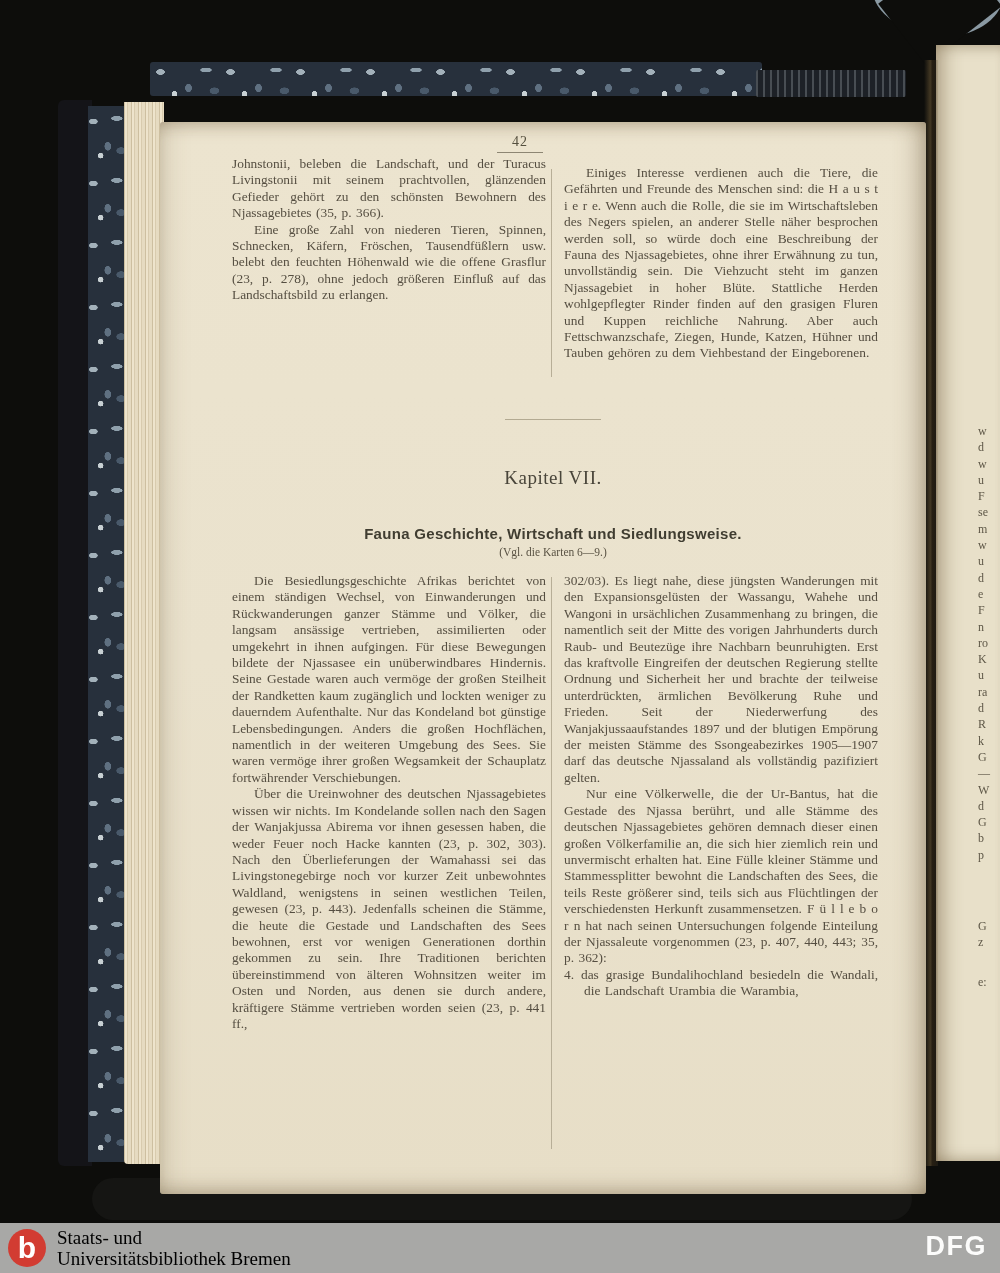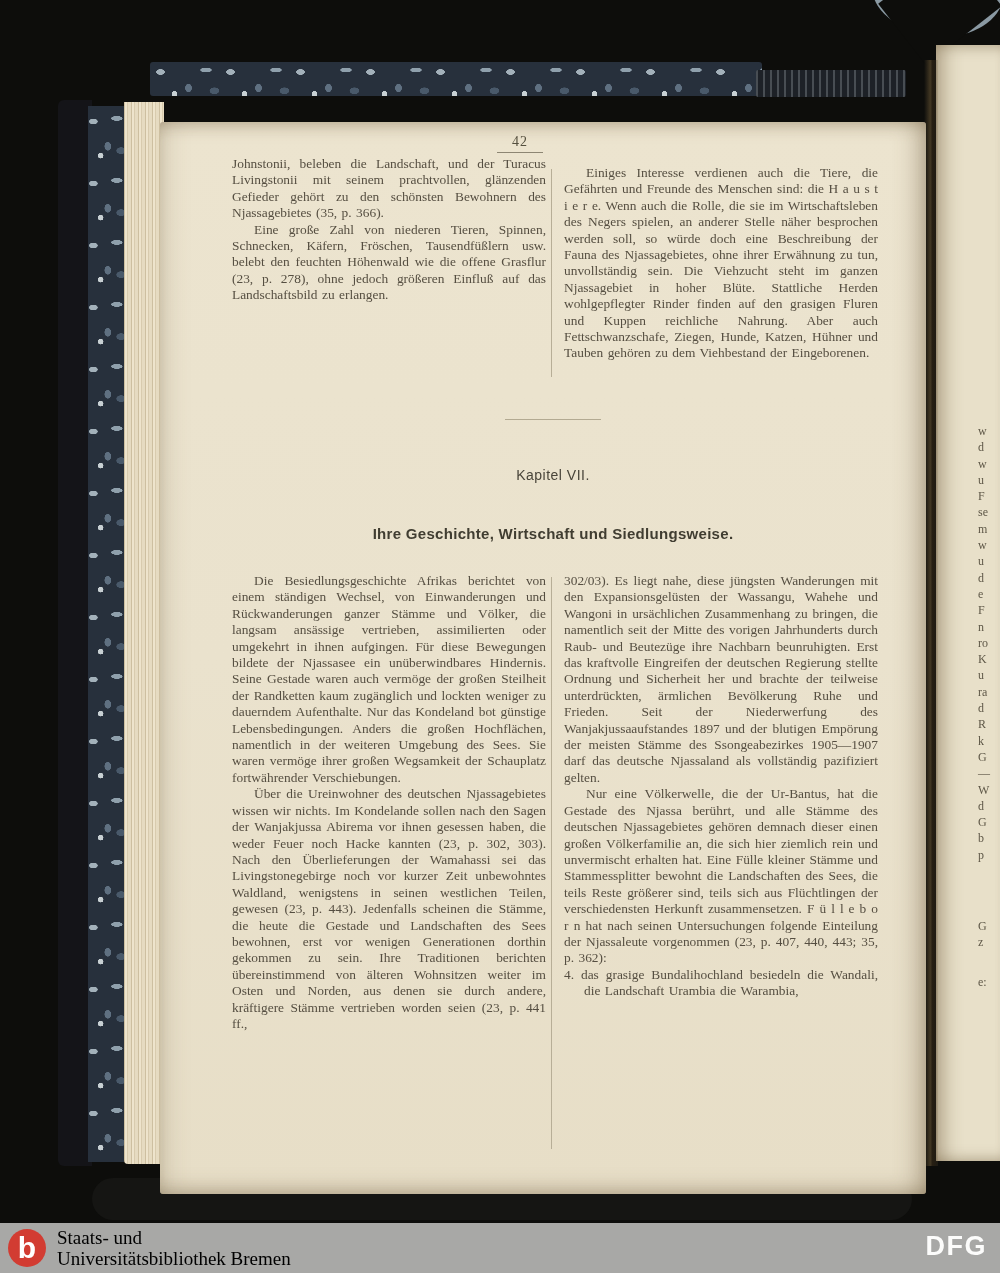--- a/index.html
+++ b/index.html
@@ -67,21 +67,21 @@
   .pgnum span{border-bottom:1px solid #8d8673;padding:0 15px 3px;letter-spacing:1px;}
 
   .col{position:absolute;width:314px;font-size:13.4px;line-height:16.4px;text-align:justify;color:#554e41;word-spacing:.08em;}
   .col p{margin:0;}
   .col p.ind{text-indent:22px;}
   .col p + p{margin-top:0;}
   .vrule{position:absolute;width:1px;background:#b7ae97;}
   .sep{position:absolute;left:345px;top:297px;width:96px;height:1px;background:#b3aa92;}
 
   .cblock{position:absolute;left:20px;right:0;text-align:center;}
-  .kicker{top:345px;font-family:Liberation Sans, sans-serif;font-size:14px;color:#49453a;letter-spacing:.5px;}
+  .kicker{top:345px;font-family:Liberation Serif, serif;font-size:19px;color:#49453a;letter-spacing:.5px;}
   .title{top:370px;font-family:"Liberation Sans",sans-serif;font-size:23px;font-weight:bold;color:#3b382e;letter-spacing:.6px;}
   .subtitle{top:403px;font-family:"Liberation Sans",sans-serif;font-size:15px;font-weight:bold;color:#403d31;letter-spacing:.3px;}
   .note{top:424px;font-size:11.5px;color:#5a5344;}
 
   .numli{margin:0 0 0 55px;padding-left:20px;text-indent:-20px;}
 
   
   .footer{position:absolute;left:0;bottom:0;width:1000px;height:50px;background:#a8a8a6;}
   .logo-circle{
     position:absolute;left:8px;top:6px;width:38px;height:38px;border-radius:50%;
@@ -155,21 +155,22 @@
       <p class="ind">Eine große Zahl von niederen Tieren, Spinnen, Schnecken, Käfern, Fröschen, Tausendfüßlern usw. belebt den feuchten Höhenwald wie die offene Grasflur (23, p. 278), ohne jedoch größeren Einfluß auf das Landschaftsbild zu erlangen.</p>
     </div>
     <div class="col" style="left:404px;top:43px;">
       <p class="ind">Einiges Interesse verdienen auch die Tiere, die Gefährten und Freunde des Menschen sind: die H a u s t i e r e.  Wenn auch die Rolle, die sie im Wirtschaftsleben des Negers spielen, an anderer Stelle näher besprochen werden soll, so würde doch eine Beschreibung der Fauna des Njassagebietes, ohne ihrer Erwähnung zu tun, unvollständig sein. Die Viehzucht steht im ganzen Njassagebiet in hoher Blüte. Stattliche Herden wohlgepflegter Rinder finden auf den grasigen Fluren und Kuppen reichliche Nahrung. Aber auch Fettschwanzschafe, Ziegen, Hunde, Katzen, Hühner und Tauben gehören zu dem Viehbestand der Eingeborenen.</p>
     </div>
     <div class="vrule" style="left:391px;top:47px;height:208px;"></div>
 
     <div class="sep"></div>
 
     <div class="cblock kicker">Kapitel VII.</div>
-    <div class="cblock subtitle">Ihre Geschichte, Wirtschaft und Siedlungsweise.</div>
+    <div class="cblock subtitle">Fauna Geschichte, Wirtschaft und Siedlungsweise.</div>
+    <div class="cblock note">(Vgl. die Karten 6—9.)</div>
 
     <div class="col" style="left:72px;top:451px;">
       <p class="ind">Die Besiedlungsgeschichte Afrikas berichtet von einem ständigen Wechsel, von Einwanderungen und Rückwanderungen ganzer Stämme und Völker, die langsam ansässige vertrieben, assimilierten oder umgekehrt in ihnen aufgingen. Für diese Bewegungen bildete der Njassasee ein unüberwindbares Hindernis. Seine Gestade waren auch vermöge der großen Steilheit der Randketten kaum zugänglich und lockten weniger zu dauerndem Aufenthalte. Nur das Kondeland bot günstige Lebensbedingungen. Anders die großen Hochflächen, namentlich in der weiteren Umgebung des Sees. Sie waren vermöge ihrer großen Wegsamkeit der Schauplatz fortwährender Verschiebungen.</p>
       <p class="ind">Über die Ureinwohner des deutschen Njassagebietes wissen wir nichts. Im Kondelande sollen nach den Sagen der Wanjakjussa Abirema vor ihnen gesessen haben, die weder Feuer noch Hacke kannten (23, p. 302, 303). Nach den Überlieferungen der Wamahassi sei das Livingstonegebirge noch vor kurzer Zeit unbewohntes Waldland, wenigstens in seinen westlichen Teilen, gewesen (23, p. 443). Jedenfalls scheinen die Stämme, die heute die Gestade und Landschaften des Sees bewohnen, erst vor wenigen Generationen dorthin gekommen zu sein. Ihre Traditionen berichten übereinstimmend von älteren Wohnsitzen weiter im Osten und Norden, aus denen sie durch andere, kräftigere Stämme vertrieben worden seien (23, p. 441 ff.,</p>
     </div>
     <div class="col" style="left:404px;top:451px;">
       <p>302/03). Es liegt nahe, diese jüngsten Wanderungen mit den Expansionsgelüsten der Wassangu, Wahehe und Wangoni in ursächlichen Zusammenhang zu bringen, die namentlich seit der Mitte des vorigen Jahrhunderts durch Raub- und Beutezüge ihre Nachbarn beunruhigten. Erst das kraftvolle Eingreifen der deutschen Regierung stellte Ordnung und Sicherheit her und brachte der teilweise unterdrückten, ärmlichen Bevölkerung Ruhe und Frieden. Seit der Niederwerfung des Wanjakjussaaufstandes 1897 und der blutigen Empörung der meisten Stämme des Ssongeabezirkes 1905—1907 darf das deutsche Njassaland als vollständig pazifiziert gelten.</p>
       <p class="ind">Nur eine Völkerwelle, die der Ur-Bantus, hat die Gestade des Njassa berührt, und alle Stämme des deutschen Njassagebietes gehören demnach dieser einen großen Völkerfamilie an, die sich hier ziemlich rein und unvermischt erhalten hat. Eine Fülle kleiner Stämme und Stammessplitter bewohnt die Landschaften des Sees, die teils Reste größerer sind, teils sich aus Flüchtlingen der verschiedensten Herkunft zusammensetzen.   F ü l l e b o r n   hat nach seinen Untersuchungen folgende Einteilung der Njassaleute vorgenommen (23, p. 407, 440, 443; 35, p. 362):</p>
       <p class="numli">4. das grasige Bundalihochland besiedeln die Wandali, die Landschaft Urambia die Warambia,</p>
     </div>

